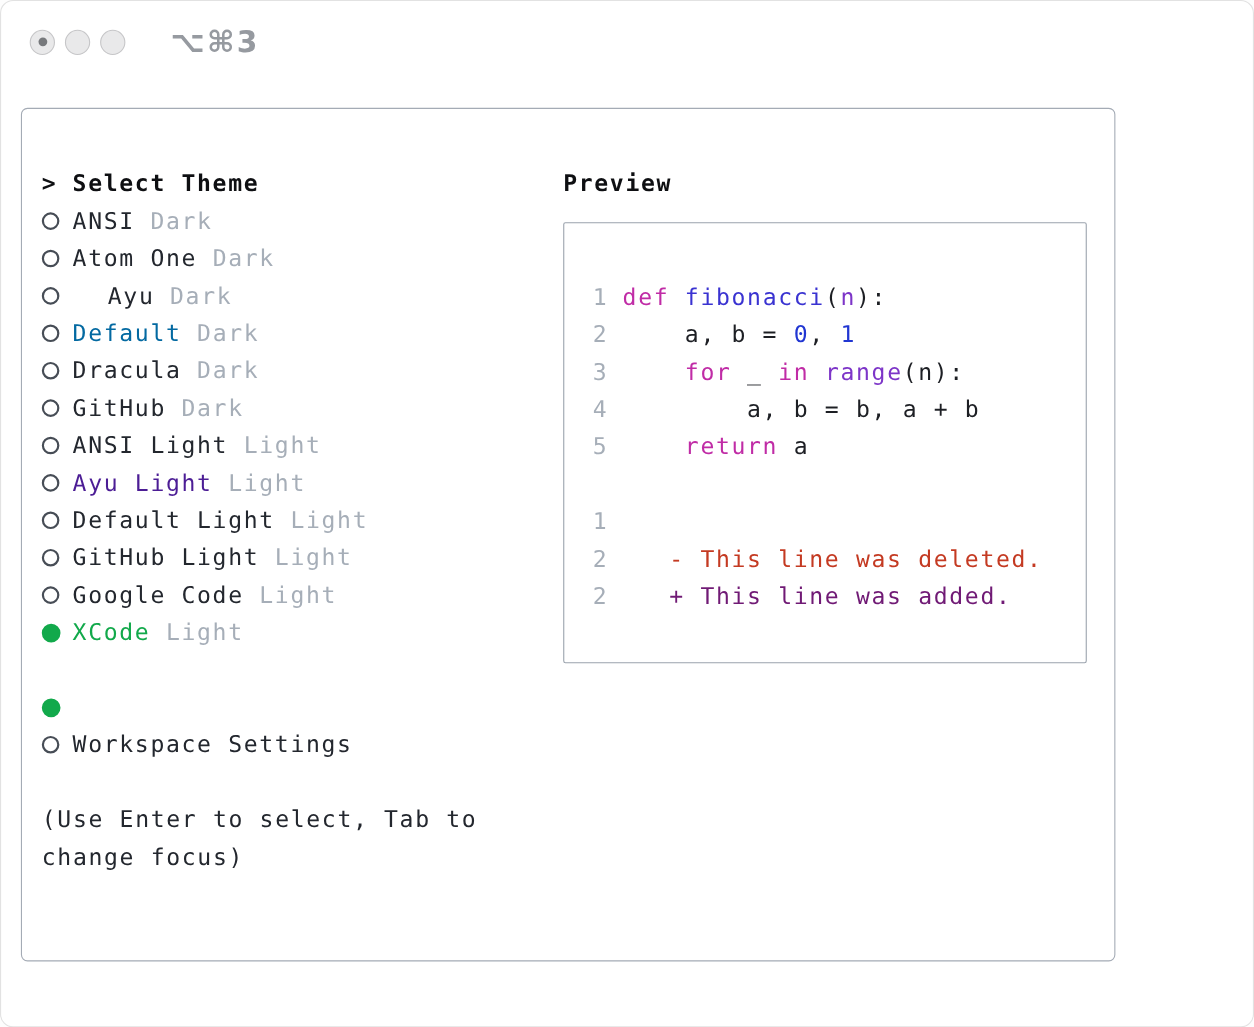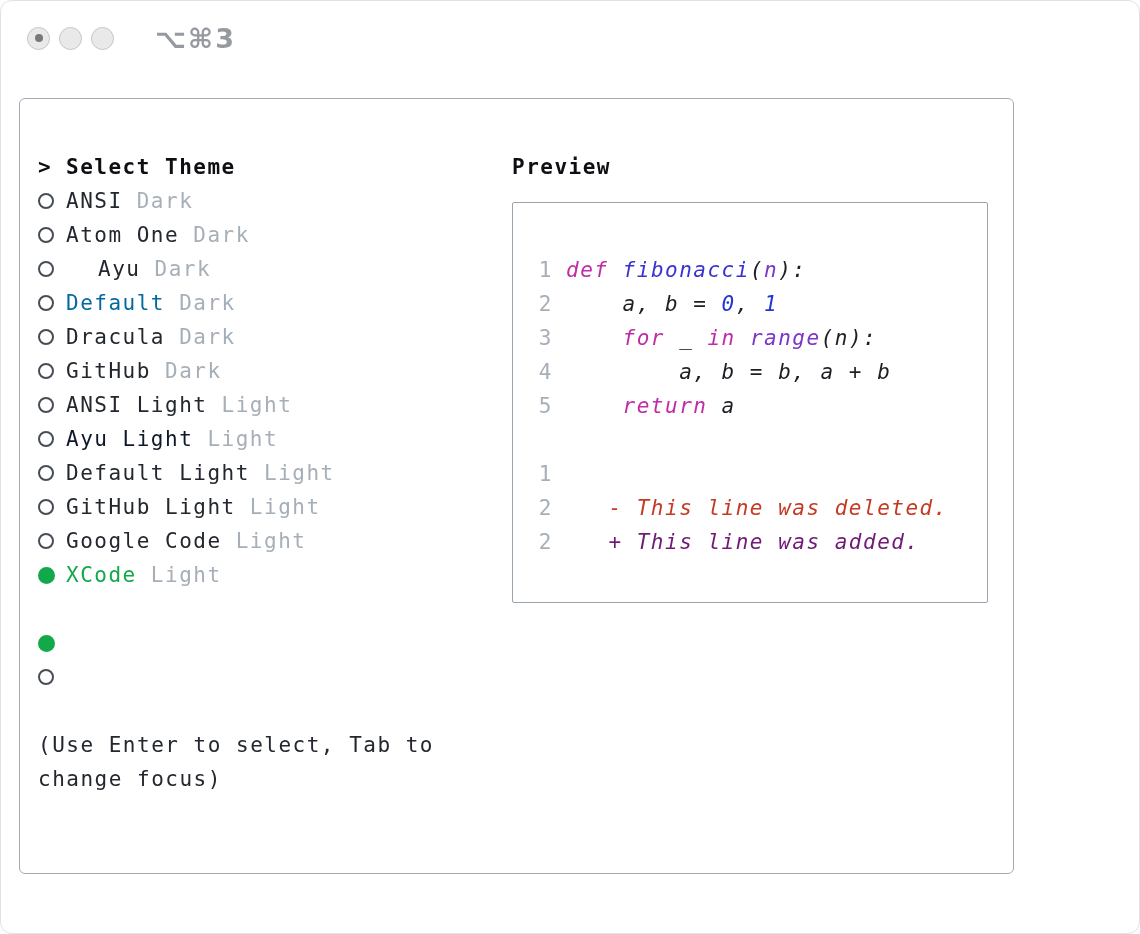--- a/index.html
+++ b/index.html
@@ -23,21 +23,21 @@
   .hdr{font-weight:bold;color:#0e0f12;}
   .prompt{font-weight:bold;color:#0e0f12;}
   .spacer{height:34px;}
   .hint{margin-top:0;line-height:34px;white-space:normal;}
 
   
   .preview-header{position:absolute;left:492px;top:51px;height:34px;display:flex;align-items:center;font-size:21px;font-weight:bold;letter-spacing:1.5px;color:#0e0f12;}
   .preview-box{position:absolute;left:492px;top:103px;width:476px;height:401px;box-sizing:border-box;border:1.5px solid #9ba3ad;border-radius:2px;background:#fff;padding:50px 0 0 24px;overflow:hidden;}
   .code-row{height:34px;display:flex;align-items:center;font-size:21px;letter-spacing:1.5px;white-space:pre;}
   .lnum{flex:0 0 16px;text-align:right;margin-right:13px;}
-  .code-text{white-space:pre;font-style:italic;}
+  .code-text{white-space:pre;}
 </style>
 </head>
 <body>
 
 <div class="window">
 
   <div class="titlebar">
     <span class="tl">
         <span class="tl-dot"></span>
       </span>
@@ -54,30 +54,30 @@
         <span class="hdr">Select Theme</span>
       </div>
       <div id="theme-items">
           <div class="row"><span class="bullet-col"><span class="ring"></span></span><span style="color: rgb(35, 39, 46);">ANSI</span><span style="color: rgb(166, 174, 184);"> Dark</span></div>
           <div class="row"><span class="bullet-col"><span class="ring"></span></span><span style="color: rgb(35, 39, 46);">Atom One</span><span style="color: rgb(166, 174, 184);"> Dark</span></div>
           <div class="row"><span class="bullet-col"><span class="ring"></span></span><span style="color: rgb(35, 39, 46); margin-left: 32px;">Ayu</span><span style="color: rgb(166, 174, 184);"> Dark</span></div>
           <div class="row"><span class="bullet-col"><span class="ring"></span></span><span style="color: #0369a1;">Default</span><span style="color: rgb(166, 174, 184);"> Dark</span></div>
           <div class="row"><span class="bullet-col"><span class="ring"></span></span><span style="color: rgb(35, 39, 46);">Dracula</span><span style="color: rgb(166, 174, 184);"> Dark</span></div>
           <div class="row"><span class="bullet-col"><span class="ring"></span></span><span style="color: rgb(35, 39, 46);">GitHub</span><span style="color: rgb(166, 174, 184);"> Dark</span></div>
           <div class="row"><span class="bullet-col"><span class="ring"></span></span><span style="color: rgb(35, 39, 46);">ANSI Light</span><span style="color: rgb(166, 174, 184);"> Light</span></div>
-          <div class="row"><span class="bullet-col"><span class="ring"></span></span><span style="color: #0f172a; text-align: right;">Ayu Light</span><span style="color: rgb(166, 174, 184);"> Light</span></div>
+          <div class="row"><span class="bullet-col"><span class="ring"></span></span><span style="color: #4c1d95; text-align: right;">Ayu Light</span><span style="color: rgb(166, 174, 184);"> Light</span></div>
           <div class="row"><span class="bullet-col"><span class="ring"></span></span><span style="color: rgb(35, 39, 46);">Default Light</span><span style="color: rgb(166, 174, 184);"> Light</span></div>
           <div class="row"><span class="bullet-col"><span class="ring"></span></span><span style="color: rgb(35, 39, 46);">GitHub Light</span><span style="color: rgb(166, 174, 184);"> Light</span></div>
           <div class="row"><span class="bullet-col"><span class="ring"></span></span><span style="color: rgb(35, 39, 46);">Google Code</span><span style="color: rgb(166, 174, 184);"> Light</span></div>
           <div class="row"><span class="bullet-col"><span class="ring sel"></span></span><span style="color: rgb(18, 169, 75);">XCode</span><span style="color: rgb(166, 174, 184);"> Light</span></div>
         </div>
       <div class="spacer"></div>
       <div id="apply-items">
           <div class="row"><span class="bullet-col"><span class="ring sel"></span></span></div>
-          <div class="row"><span class="bullet-col"><span class="ring"></span></span></div>
+          <div class="row"><span class="bullet-col"><span class="ring"></span></span><span style="color: rgb(35, 39, 46);">Workspace Settings</span></div>
         </div>
       <div class="spacer"></div>
       <div class="hint">(Use Enter to select, Tab to change focus)</div>
     </div>
 
     <div class="preview-header">Preview</div>
     <div class="preview-box">
       <div id="code-lines">
           <div class="code-row"><span class="lnum" style="color: rgb(166, 174, 184);">1</span><span class="code-text"><span style="color: rgb(192, 44, 166);">def</span><span style="color: rgb(29, 31, 36);"> </span><span style="color: rgb(58, 51, 209);">fibonacci</span><span style="color: rgb(29, 31, 36);">(</span><span style="color: rgb(125, 53, 200);">n</span><span style="color: rgb(29, 31, 36);">):</span></span></div>
           <div class="code-row"><span class="lnum" style="color: rgb(166, 174, 184);">2</span><span class="code-text"><span style="color: rgb(29, 31, 36);">    a, b = </span><span style="color: rgb(33, 54, 210);">0</span><span style="color: rgb(29, 31, 36);">, </span><span style="color: rgb(33, 54, 210);">1</span></span></div>

